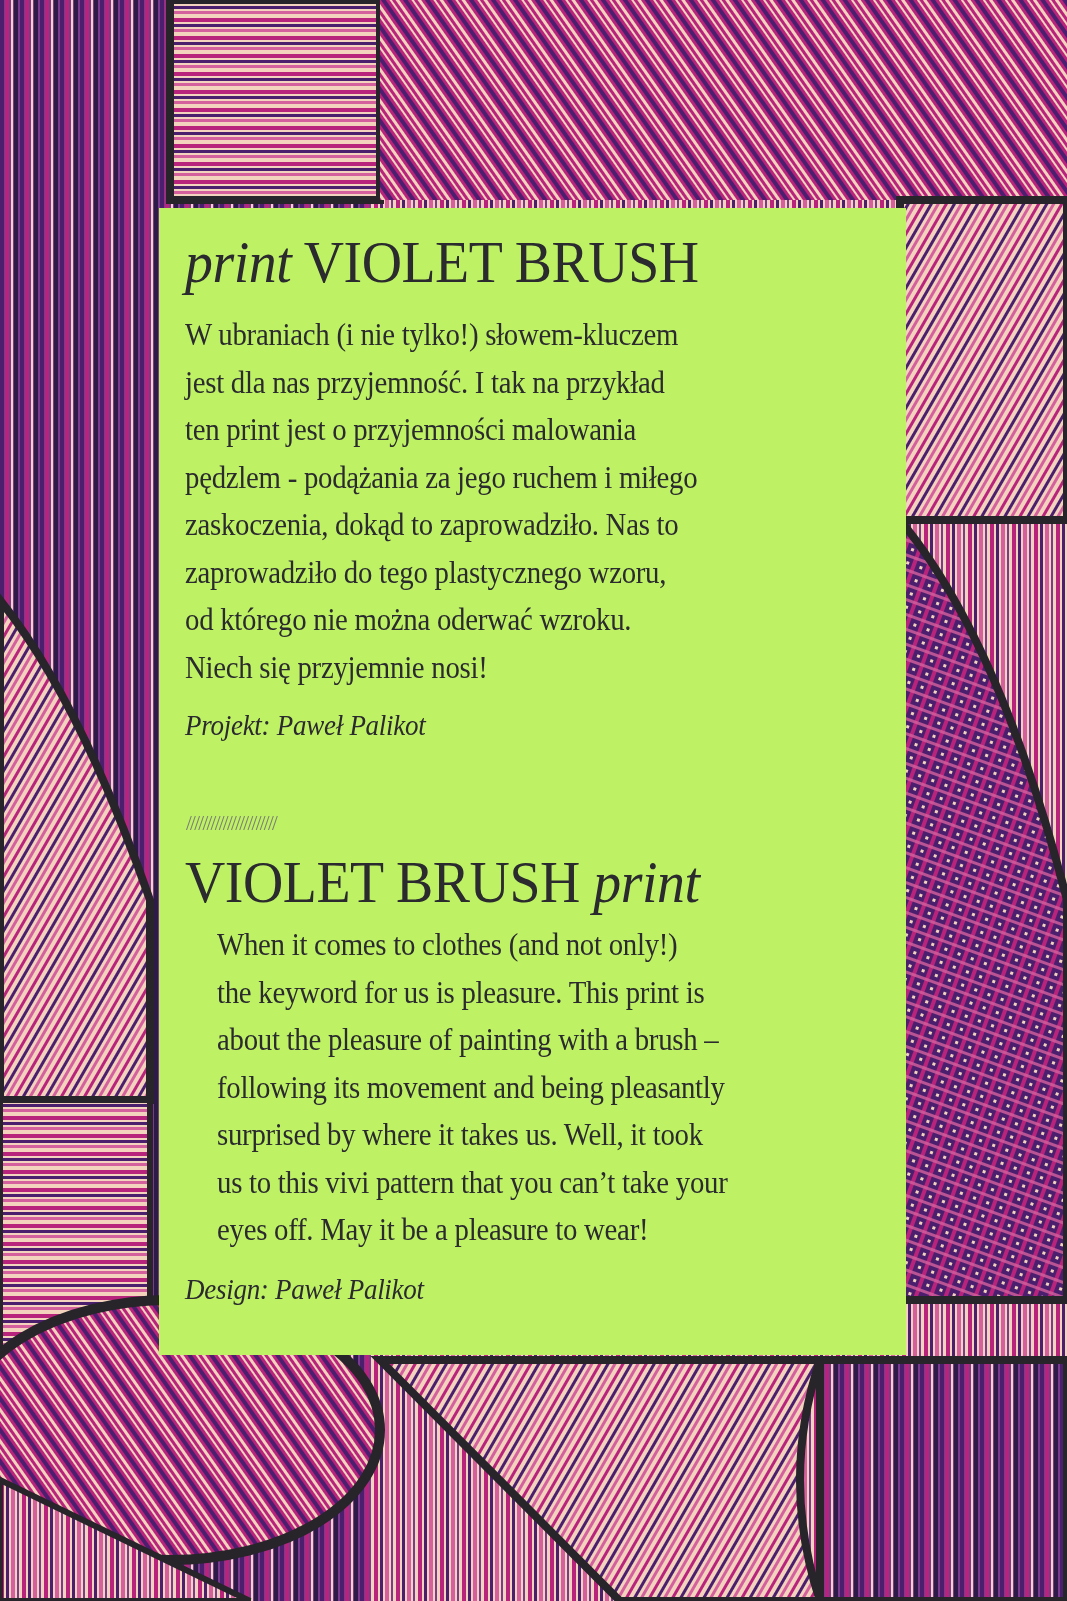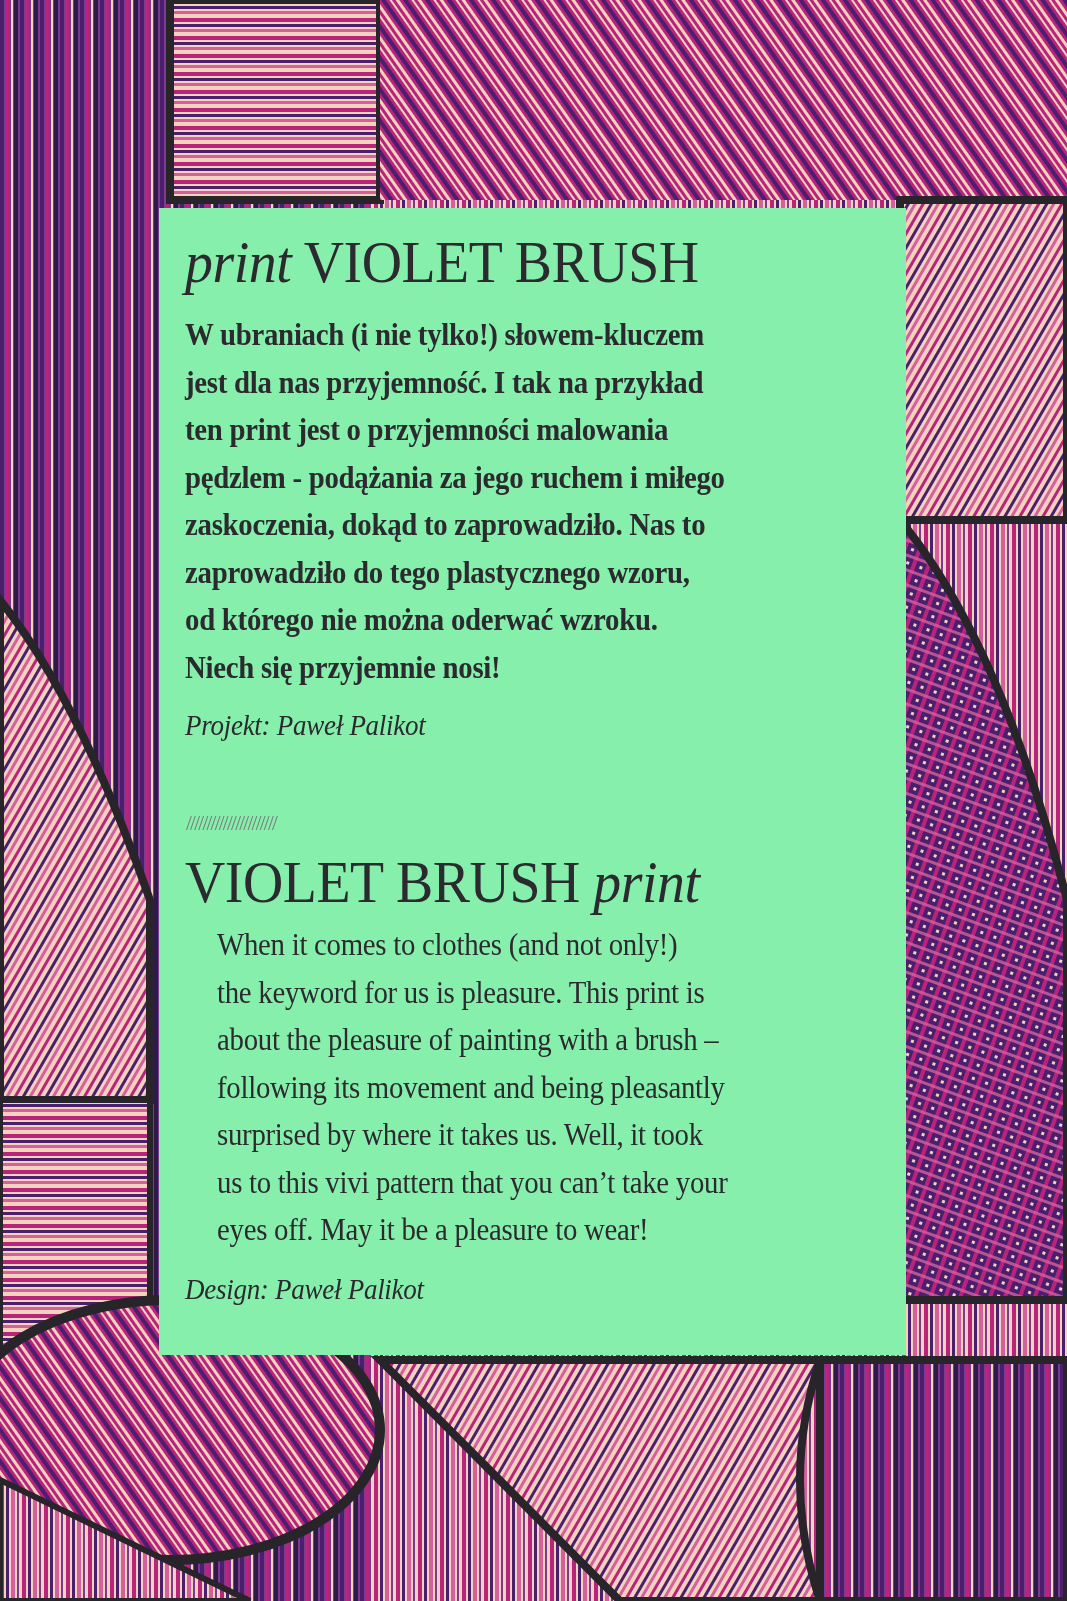--- a/index.html
+++ b/index.html
@@ -3,38 +3,38 @@
 <meta charset="utf-8">
 <style>
   html, body { margin: 0; padding: 0; }
   body {
     width: 1067px; height: 1601px; overflow: hidden; position: relative;
     background: #f3d3bd;
   }
   .bg { position: absolute; left: 0; top: 0; width: 1067px; height: 1601px; }
   .card {
     position: absolute; left: 159px; top: 208px; width: 747px; height: 1147px;
-    background: #86efac; box-sizing: border-box; padding: 0 0 0 26px;
+    background: #bef264; box-sizing: border-box; padding: 0 0 0 26px;
     color: #2b2a2e;
     font-family: "Liberation Serif", "DejaVu Serif", serif;
   }
   .title {
     position: absolute; left: 26px; margin: 0; font-weight: normal;
     font-size: 60px; line-height: 1; letter-spacing: -0.5px; white-space: nowrap;
     transform: scaleX(0.93); transform-origin: left center;
   }
   .title .it { font-style: italic; }
   .title.pl { top: 24px; }
   .title.en { top: 644px; }
   .body {
     position: absolute; left: 26px; width: 700px; margin: 0;
     font-size: 31px; line-height: 47.5px; letter-spacing: -0.3px;
   }
   .body span { display: block; white-space: nowrap; transform: scaleX(0.93); transform-origin: left center; }
-  .body.pl { top: 103px; font-weight: bold; }
+  .body.pl { top: 103px; }
   .body.en { top: 713px; margin-left: 32px; }
   .credit {
     position: absolute; left: 26px; margin: 0; font-style: italic;
     font-size: 30px; letter-spacing: -0.3px; white-space: nowrap;
     transform: scaleX(0.9); transform-origin: left center;
   }
   .credit.pl { top: 500px; }
   .credit.en { top: 1064px; }
   .divider {
     position: absolute; left: 27px; top: 604px; font-size: 22px; line-height: 1;

